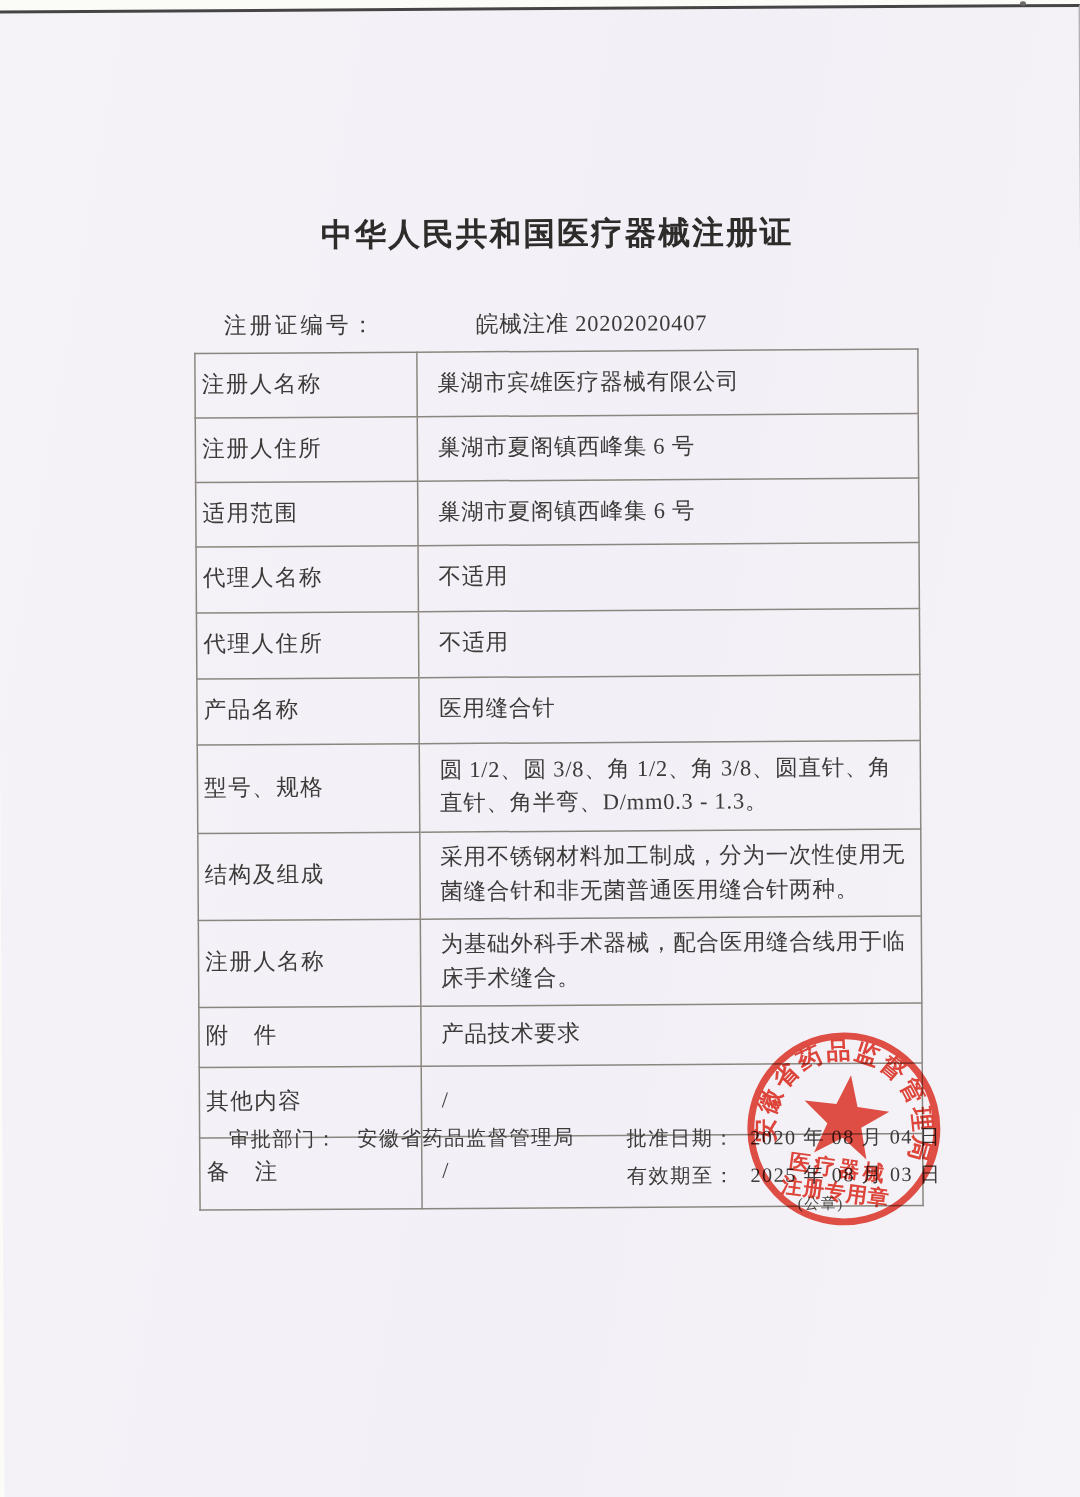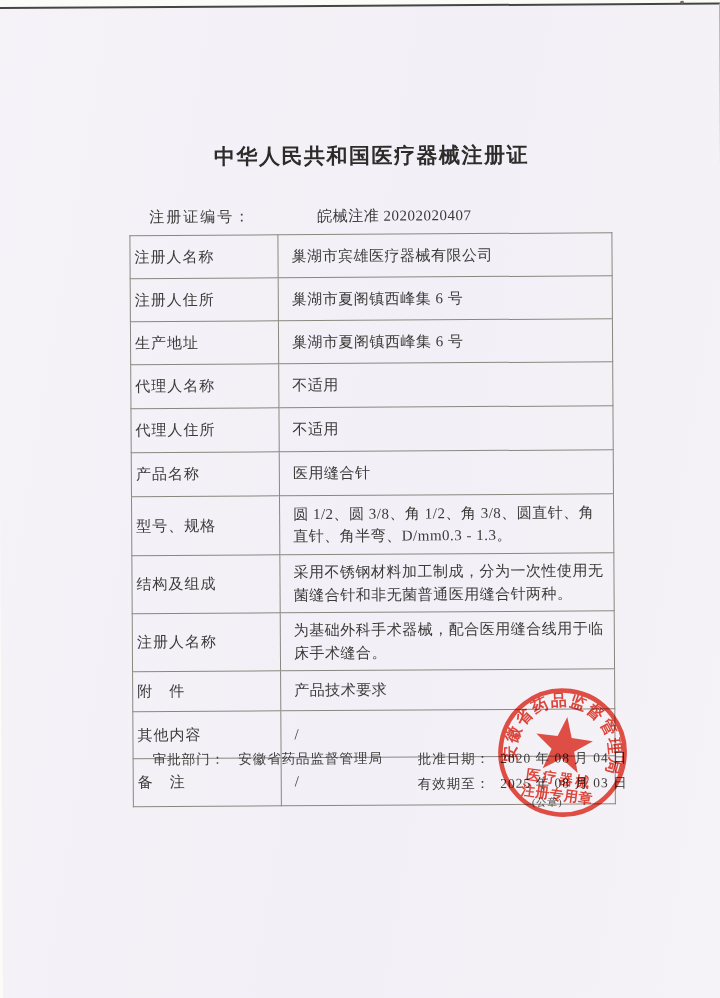--- a/index.html
+++ b/index.html
@@ -77,21 +77,21 @@
       <tbody id="cert-body">
           <tr class="r1">
             <td class="lbl-cell">注册人名称</td>
             <td class="val-cell">巢湖市宾雄医疗器械有限公司</td>
           </tr>
           <tr class="r2">
             <td class="lbl-cell">注册人住所</td>
             <td class="val-cell">巢湖市夏阁镇西峰集 6 号</td>
           </tr>
           <tr class="r3">
-            <td class="lbl-cell">生产地址</td>
+            <td class="lbl-cell">适用范围</td>
             <td class="val-cell">巢湖市夏阁镇西峰集 6 号</td>
           </tr>
           <tr class="r4">
             <td class="lbl-cell">代理人名称</td>
             <td class="val-cell">不适用</td>
           </tr>
           <tr class="r5">
             <td class="lbl-cell">代理人住所</td>
             <td class="val-cell">不适用</td>
           </tr>

